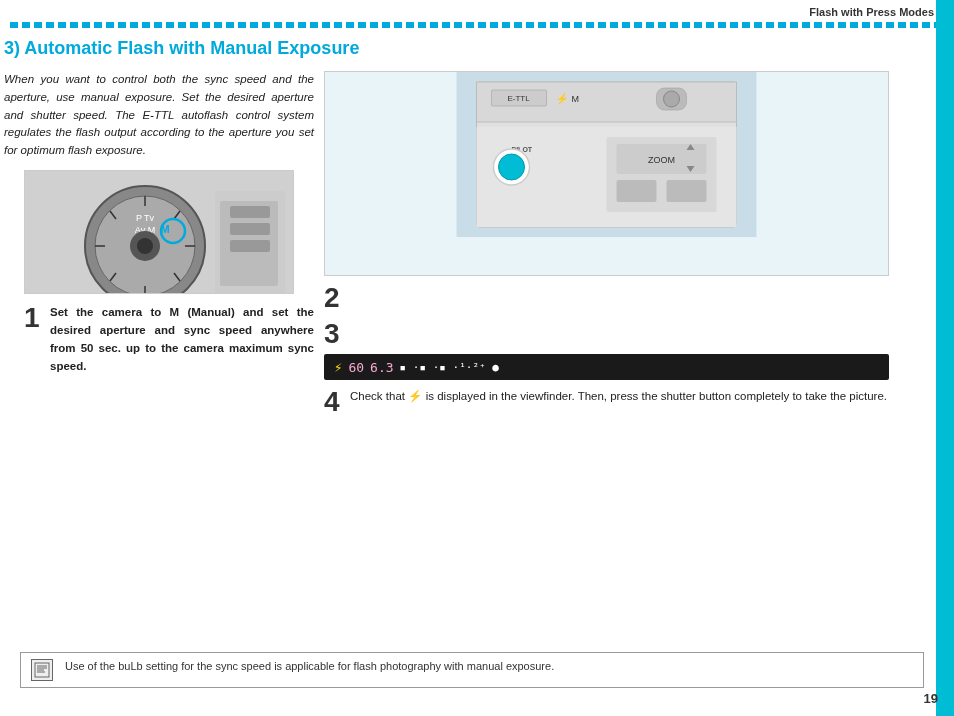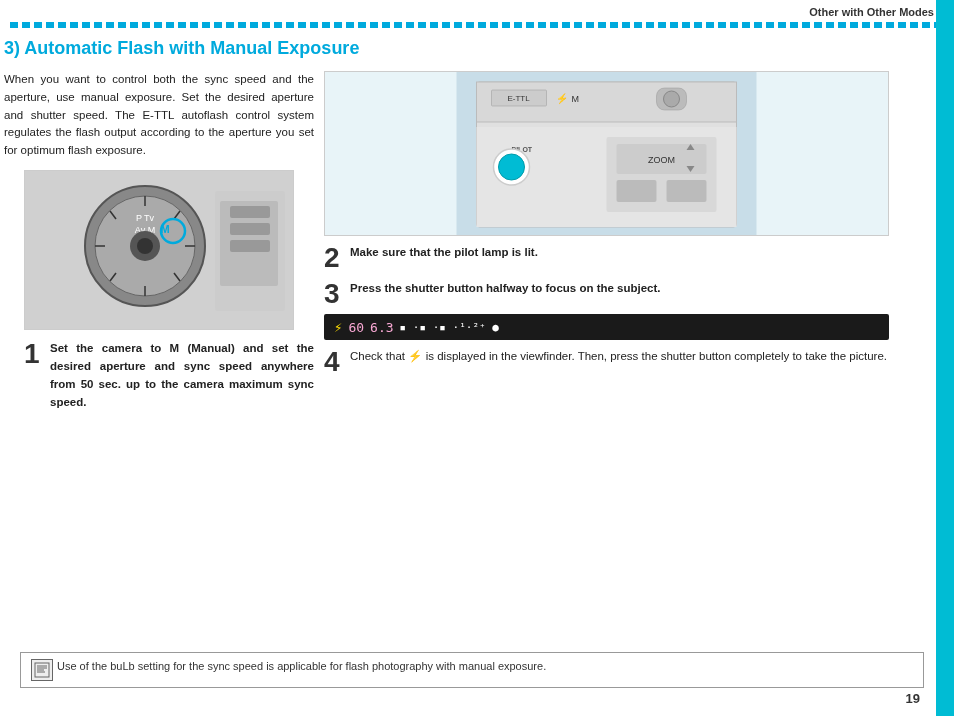--- a/index.html
+++ b/index.html
@@ -71,26 +71,27 @@
       width: 310px;
       flex-shrink: 0;
     }
 
     .intro-text {
       font-size: 11.5px;
       color: #222;
       line-height: 1.55;
       text-align: justify;
       margin-bottom: 10px;
+      font-style: italic;
     }
 
     
     .camera-image {
       width: 270px;
-      height: 160px;
+      height: 124px;
       margin-left: 20px;
       border: 1px solid #ccc;
       background: #f0f0f0;
       position: relative;
       overflow: hidden;
     }
 
     
     .step1-block {
       display: flex;
@@ -117,21 +118,21 @@
     }
 
     
     .right-col {
       flex: 1;
     }
 
     
     .flash-image {
       width: 100%;
-      height: 165px;
+      height: 205px;
       border: 1px solid #ccc;
       background: #e8f4f8;
       position: relative;
       overflow: hidden;
     }
 
     
     .step-block {
       display: flex;
       gap: 6px;
@@ -161,21 +162,21 @@
 
     
     .bottom-note {
       position: absolute;
       bottom: 28px;
       left: 20px;
       right: 30px;
       border: 1px solid #999;
       padding: 6px 10px;
       display: flex;
-      gap: 4px;
+      gap: 12px;
       align-items: flex-start;
       background: #fff;
     }
     .note-icon {
       width: 22px;
       height: 22px;
       border: 1px solid #666;
       display: flex;
       align-items: center;
       justify-content: center;
@@ -186,21 +187,21 @@
     .note-text {
       font-size: 11px;
       color: #333;
       line-height: 1.45;
     }
 
     
     .page-number {
       position: absolute;
       bottom: 10px;
-      right: 34px;
+      right: 16px;
       font-size: 13px;
       font-weight: bold;
       color: #333;
     }
 
     
     .dial-svg {
       width: 270px;
       height: 160px;
     }
@@ -208,21 +209,21 @@
     
     .flash-svg {
       width: 100%;
       height: 165px;
     }
   </style>
 </head>
 <body>
 
 <div class="header-bar">
-  <span class="header-title">Other with Other Modes</span>
+  <span class="header-title">Flash with Press Modes</span>
 </div>
 
 <div class="dotted-line"></div>
 
 <div class="cyan-bar"></div>
 
 <div class="main-content">
   <h2 class="section-heading">3) Automatic Flash with Manual Exposure</h2>
 
   <div class="content-area">
@@ -313,30 +314,24 @@
           <polygon points="230,78 238,78 234,72" fill="#888"></polygon>
           <polygon points="230,94 238,94 234,100" fill="#888"></polygon>
 
           <rect x="160" y="108" width="40" height="22" fill="#bbb" rx="2"></rect>
           <rect x="210" y="108" width="40" height="22" fill="#bbb" rx="2"></rect>
         </svg>
       </div>
 
       <div class="step-block">
         <span class="step-number">2</span>
-        <p class="step-text">
-          <strong>Make sure that the pilot lamp is lit.</strong>
-        </p>
       </div>
 
       <div class="step-block">
         <span class="step-number">3</span>
-        <p class="step-text">
-          <strong>Press the shutter button halfway to focus on the subject.</strong>
-        </p>
       </div>
 
       <div class="viewfinder-display">
         <span class="vf-icon">⚡</span>
         <span class="vf-value">60</span>
         <span class="vf-value">6.3</span>
         <span class="vf-dot">▪ ·▪ ·▪ ·¹·²⁺ ●</span>
       </div>
 
       <div class="step-block">

